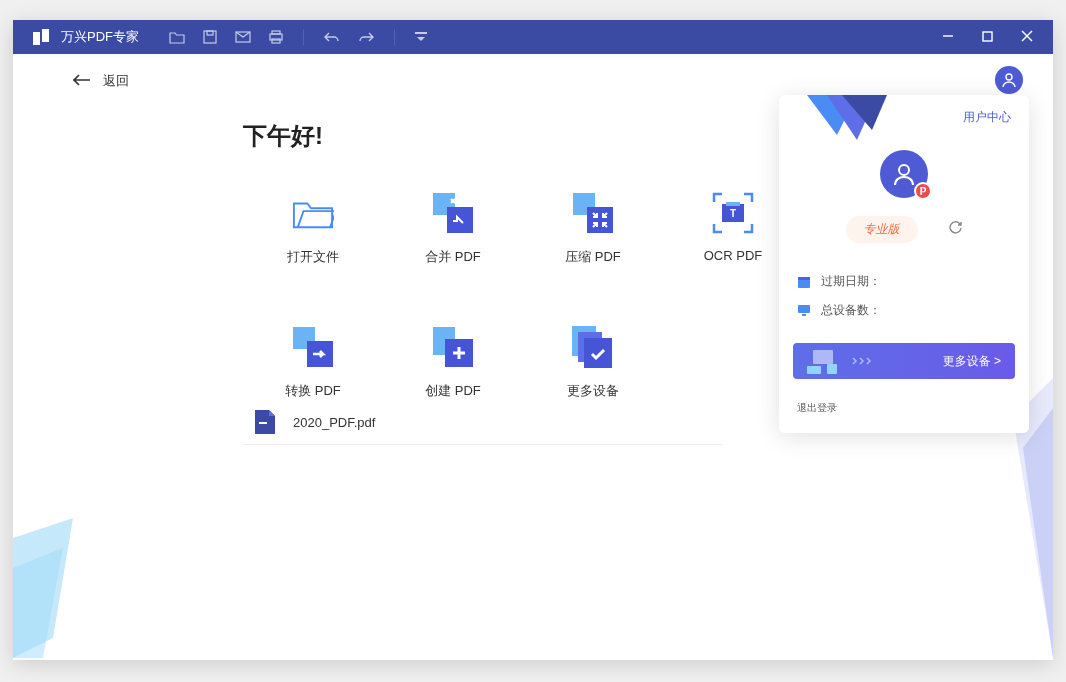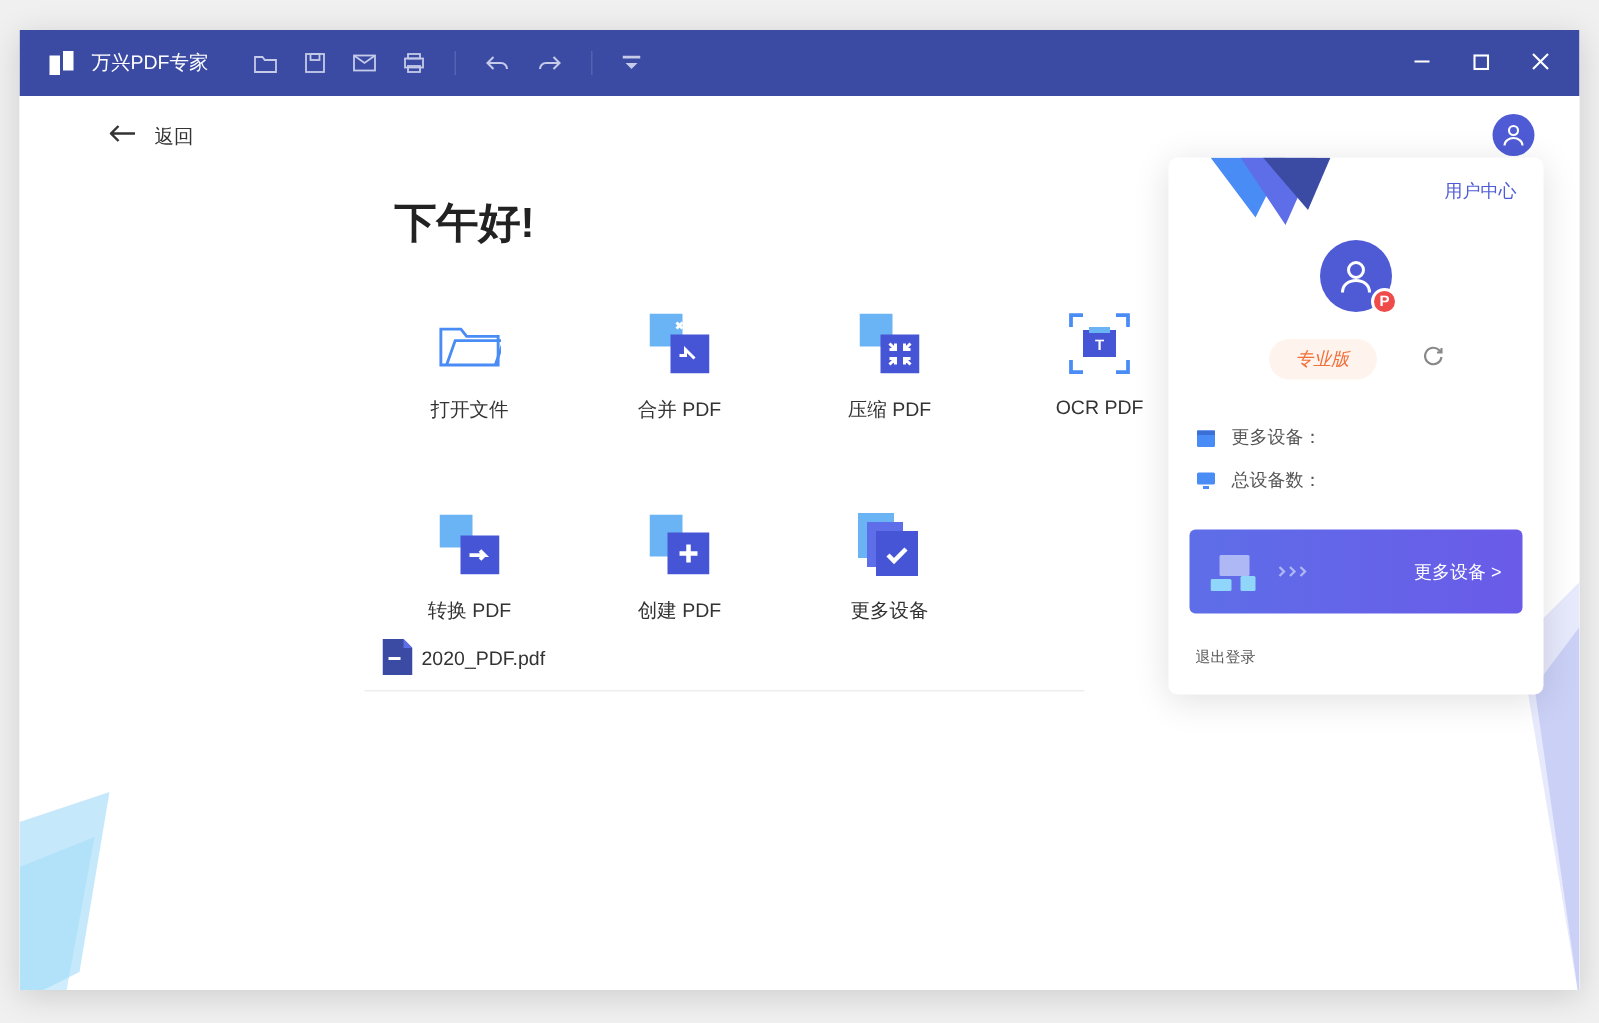--- a/index.html
+++ b/index.html
@@ -1,52 +1,52 @@
 <!DOCTYPE html>
 <html><head>
 <meta charset="utf-8">
 <style>
 * { margin: 0; padding: 0; box-sizing: border-box; font-family: "Microsoft YaHei", -apple-system, sans-serif; }
 body { background: #f0f0f0; width: 1066px; height: 682px; overflow: hidden; }
 .window { width: 1040px; height: 640px; margin: 20px auto; background: #fff; box-shadow: 0 4px 20px rgba(0,0,0,0.15); position: relative; overflow: hidden; }
-.titlebar { height: 44px; background: #3b4ba3; display: flex; align-items: center; padding: 0 8px; }
+.titlebar { height: 34px; background: #3b4ba3; display: flex; align-items: center; padding: 0 8px; }
 .logo { width: 20px; height: 20px; display: flex; align-items: center; justify-content: center; margin: 0 10px; }
 .app-title { color: #fff; font-size: 13px; margin-right: 30px; }
 .toolbar-icons { display: flex; gap: 18px; align-items: center; }
 .toolbar-icons .ticon { color: #c5cbe8; cursor: pointer; display: flex; align-items: center; }
 .divider { width: 1px; height: 16px; background: #5562b0; margin: 0 2px; }
 .win-controls { margin-left: auto; display: flex; gap: 28px; padding-right: 12px; }
 .win-controls span { color: #fff; cursor: pointer; font-size: 14px; }
 .content { position: relative; height: calc(100% - 36px); background: #fff; }
 .back-row { display: flex; align-items: center; padding: 18px 0 0 60px; gap: 12px; }
 .back-arrow { color: #444; cursor: pointer; }
 .back-label { font-size: 13px; color: #333; }
 .avatar-btn { position: absolute; top: 12px; right: 30px; width: 28px; height: 28px; background: #4f5bd5; border-radius: 50%; display: flex; align-items: center; justify-content: center; color: #fff; cursor: pointer; }
 .main { padding: 30px 0 0 230px; }
-.greeting { font-size: 28px; font-weight: bold; color: #222; margin-bottom: 40px; margin-left: 20px; }
+.greeting { font-size: 24px; font-weight: bold; color: #222; margin-bottom: 40px; }
 .action-grid { display: grid; grid-template-columns: repeat(4, 140px); row-gap: 60px; }
 .action-item { display: flex; flex-direction: column; align-items: center; gap: 14px; cursor: pointer; }
 .action-icon { width: 42px; height: 42px; display: flex; align-items: center; justify-content: center; }
 .action-label { font-size: 13px; color: #333; }
 .recent-title { font-size: 15px; font-weight: bold; color: #222; margin-top: 60px; margin-bottom: 20px; }
-.recent-item { display: flex; align-items: center; gap: 6px; padding: 10px 12px; border-bottom: 1px solid #eee; width: 480px; cursor: pointer; }
+.recent-item { display: flex; align-items: center; gap: 18px; padding: 10px 12px; border-bottom: 1px solid #eee; width: 480px; cursor: pointer; }
 .recent-icon { width: 20px; height: 24px; }
 .recent-name { font-size: 13px; color: #333; }
 .user-panel { position: absolute; top: 41px; right: 24px; width: 250px; background: #fff; border-radius: 6px; box-shadow: 0 4px 24px rgba(0,0,0,0.12); padding: 0 0 18px 0; overflow: hidden; }
 .user-panel-deco { position: absolute; top: 0; left: 28px; }
 .user-center-link { display: block; text-align: right; padding: 14px 18px 6px 0; color: #4f5bd5; font-size: 12px; cursor: pointer; }
 .user-avatar-wrap { display: flex; justify-content: center; margin: 18px 0 8px 0; position: relative; }
 .user-avatar { width: 48px; height: 48px; background: #4f5bd5; border-radius: 50%; display: flex; align-items: center; justify-content: center; color: #fff; }
 .p-badge { position: absolute; bottom: -2px; left: 50%; margin-left: 10px; width: 18px; height: 18px; background: #f04b4b; border-radius: 50%; border: 2px solid #fff; display: flex; align-items: center; justify-content: center; color: #fff; font-size: 10px; font-weight: bold; }
 .pro-row { display: flex; align-items: center; justify-content: center; gap: 30px; margin: 18px 0 24px 0; }
 .pro-badge { background: #fff3ee; color: #f26f3a; font-size: 12px; padding: 5px 18px; border-radius: 14px; font-style: italic; }
 .refresh-icon { color: #888; cursor: pointer; }
 .info-row { display: flex; align-items: center; gap: 10px; padding: 6px 18px; font-size: 12px; color: #555; }
 .info-row svg { flex-shrink: 0; }
-.more-devices { margin: 18px 14px 14px 14px; background: linear-gradient(90deg, #5e6ee8, #6a5be8); border-radius: 4px; height: 56px; display: flex; align-items: center; cursor: pointer; padding: 0 14px; position: relative; }
+.more-devices { margin: 18px 14px 14px 14px; background: linear-gradient(90deg, #5e6ee8, #6a5be8); border-radius: 4px; height: 36px; display: flex; align-items: center; cursor: pointer; padding: 0 14px; position: relative; }
 .more-devices-label { color: #fff; font-size: 12px; margin-left: auto; }
 .logout { padding: 8px 18px 0 18px; font-size: 10px; color: #555; cursor: pointer; }
 .bg-deco-left { position: absolute; bottom: 0; left: 0; }
 .bg-deco-right { position: absolute; bottom: 0; right: 0; }
 </style>
 </head>
 <body>
 
 <div class="window">
   <div class="titlebar">
@@ -248,21 +248,21 @@
         <div class="pro-badge">专业版</div>
         <span class="refresh-icon"><svg width="15" height="15" viewBox="0 0 15 15" fill="none" stroke="#888" stroke-width="1.4">
               <path d="M13 8a5.5 5.5 0 11-1.5-4.5L13 5M13 2v3h-3"></path>
             </svg></span>
       </div>
       <div class="info-row">
         <svg width="14" height="14" viewBox="0 0 14 14" fill="#4a8cf5">
             <rect x="1" y="2" width="12" height="11" rx="1"></rect>
             <rect x="1" y="2" width="12" height="3" fill="#3b6fd5"></rect>
           </svg>
-        <span>更多设备：</span>
+        <span>过期日期：</span>
       </div>
       <div class="info-row">
         <svg width="14" height="13" viewBox="0 0 14 13" fill="#4a8cf5">
             <rect x="1" y="1" width="12" height="8" rx="1"></rect>
             <rect x="5" y="10" width="4" height="2"></rect>
           </svg>
         <span>总设备数：</span>
       </div>
       <div class="more-devices">
         <svg width="36" height="26" viewBox="0 0 36 26">

